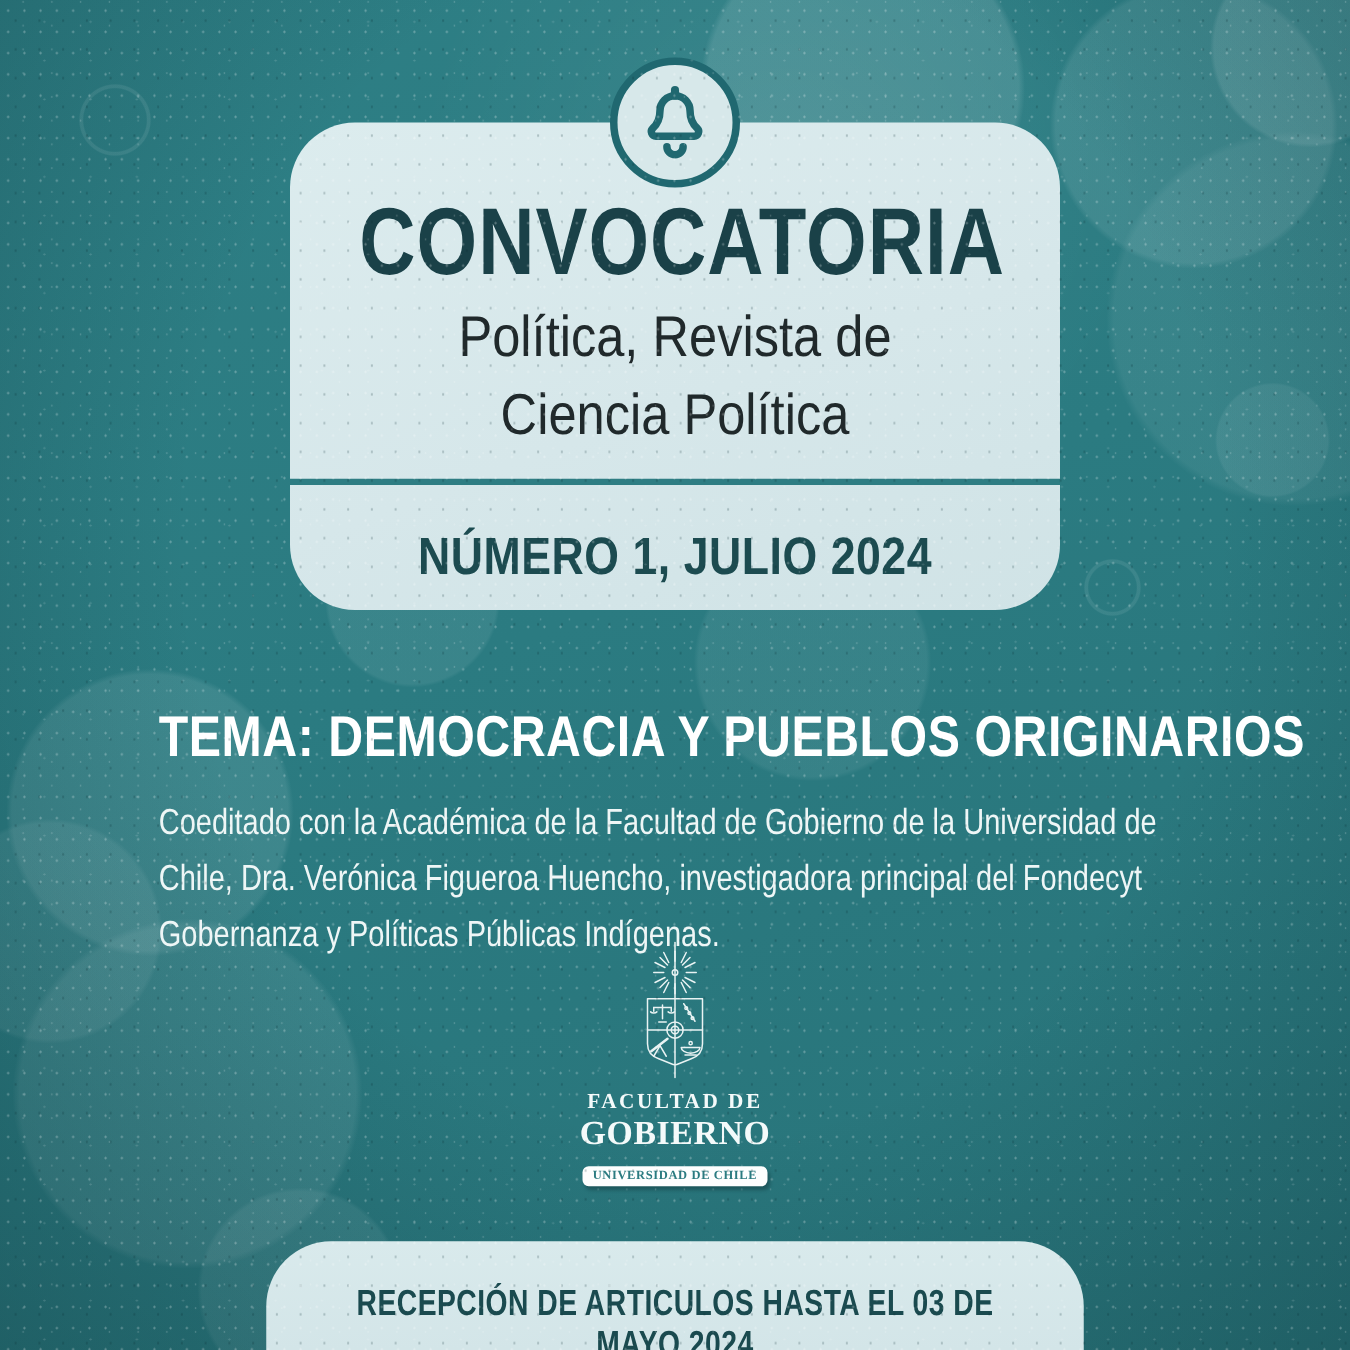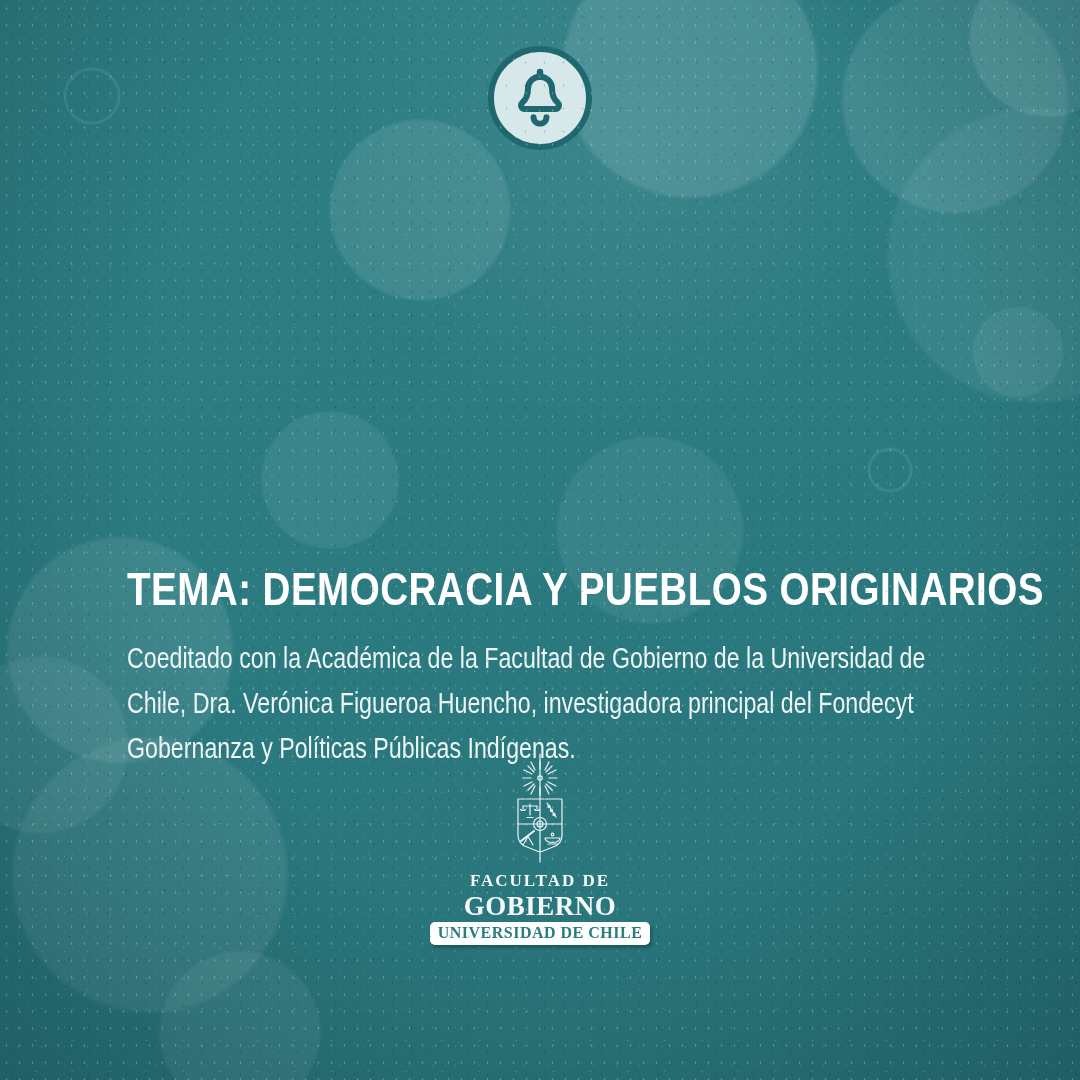--- a/index.html
+++ b/index.html
@@ -63,35 +63,44 @@
   .tema .body{margin:24px 0 0 0;font-size:29px;line-height:45px;font-weight:400;color:#eef6f6;
     transform:scaleX(.80);transform-origin:left top;}
   .tema .body .line{display:block;white-space:nowrap;}
   
   .logo{position:absolute;z-index:2;left:0;right:0;top:751px;display:flex;
     flex-direction:column;align-items:center;color:#f4fafa;}
   .logo .fac{margin-top:5px;font-family:"Liberation Serif","DejaVu Serif",serif;
     font-size:17px;letter-spacing:2px;font-weight:600;}
   .logo .gob{margin-top:0;font-family:"Liberation Serif","DejaVu Serif",serif;
     font-size:27px;letter-spacing:.5px;font-weight:600;}
-  .logo .ubadge{margin-top:0;background:#fdfefe;color:#2b7b81;border-radius:5px;
-    font-family:"Liberation Serif","DejaVu Serif",serif;font-size:16px;font-weight:bold;
+  .logo .ubadge{margin-top:11px;background:#fdfefe;color:#2b7b81;border-radius:5px;
+    font-family:"Liberation Serif","DejaVu Serif",serif;font-size:10px;font-weight:bold;
     letter-spacing:.5px;padding:2px 8px 3px;box-shadow:2px 3px 3px rgba(10,35,40,.35);}
   
   .deadline{position:absolute;z-index:2;left:213px;right:213px;top:993px;bottom:0;
     background:linear-gradient(180deg,#d9eaec,#d3e5e8);border-radius:52px 52px 0 0;}
   .deadline .dtext{margin-top:34px;text-align:center;font-size:29px;font-weight:bold;
     color:#1a4a4f;letter-spacing:.5px;transform:scaleX(.78);}
 </style>
 </head>
 <body>
 
 <div class="poster">
   <div class="bg"></div>
 
+  <section class="card">
+    <h1 class="title">CONVOCATORIA</h1>
+    <div class="subtitle">
+      <div class="sline">Política, Revista de</div>
+      <div class="sline">Ciencia Política</div>
+    </div>
+    <div class="divider"></div>
+    <div class="issue">NÚMERO 1, JULIO 2024</div>
+  </section>
 
   <div class="bell-badge">
     <svg width="74" height="74" viewBox="0 0 80 80">
       <g fill="none" stroke="#206870" stroke-linecap="round" stroke-linejoin="round">
         <path stroke-width="7" d="M40 13 v5"></path>
         <path stroke-width="6.5" d="M23.5 53 a4 4 0 0 1 -2.8 -6.8 c4.2 -3.6 6.3 -9 6.3 -15.2 a13 13 0 0 1 26 0 c0 6.2 2.1 11.6 6.3 15.2 a4 4 0 0 1 -2.8 6.8 z"></path>
         <path stroke-width="6.5" d="M33 62 a7 7 0 0 0 14 0"></path>
       </g>
     </svg>
   </div>
@@ -153,15 +162,18 @@
         <path d="M60 87 a7.5 4.5 0 0 0 15 0 Z"></path>
         <line x1="63" y1="93" x2="72" y2="93"></line>
         <circle cx="67.5" cy="83.5" r="1.3"></circle>
       </g>
     </svg>
     <div class="fac">FACULTAD DE</div>
     <div class="gob">GOBIERNO</div>
     <div class="ubadge">UNIVERSIDAD DE CHILE</div>
   </section>
 
+  <footer class="deadline">
+    <div class="dtext">RECEPCIÓN DE ARTICULOS HASTA EL 03 DE MAYO 2024</div>
+  </footer>
 
   <div class="grain"></div>
 </div>
 
 </body></html>

